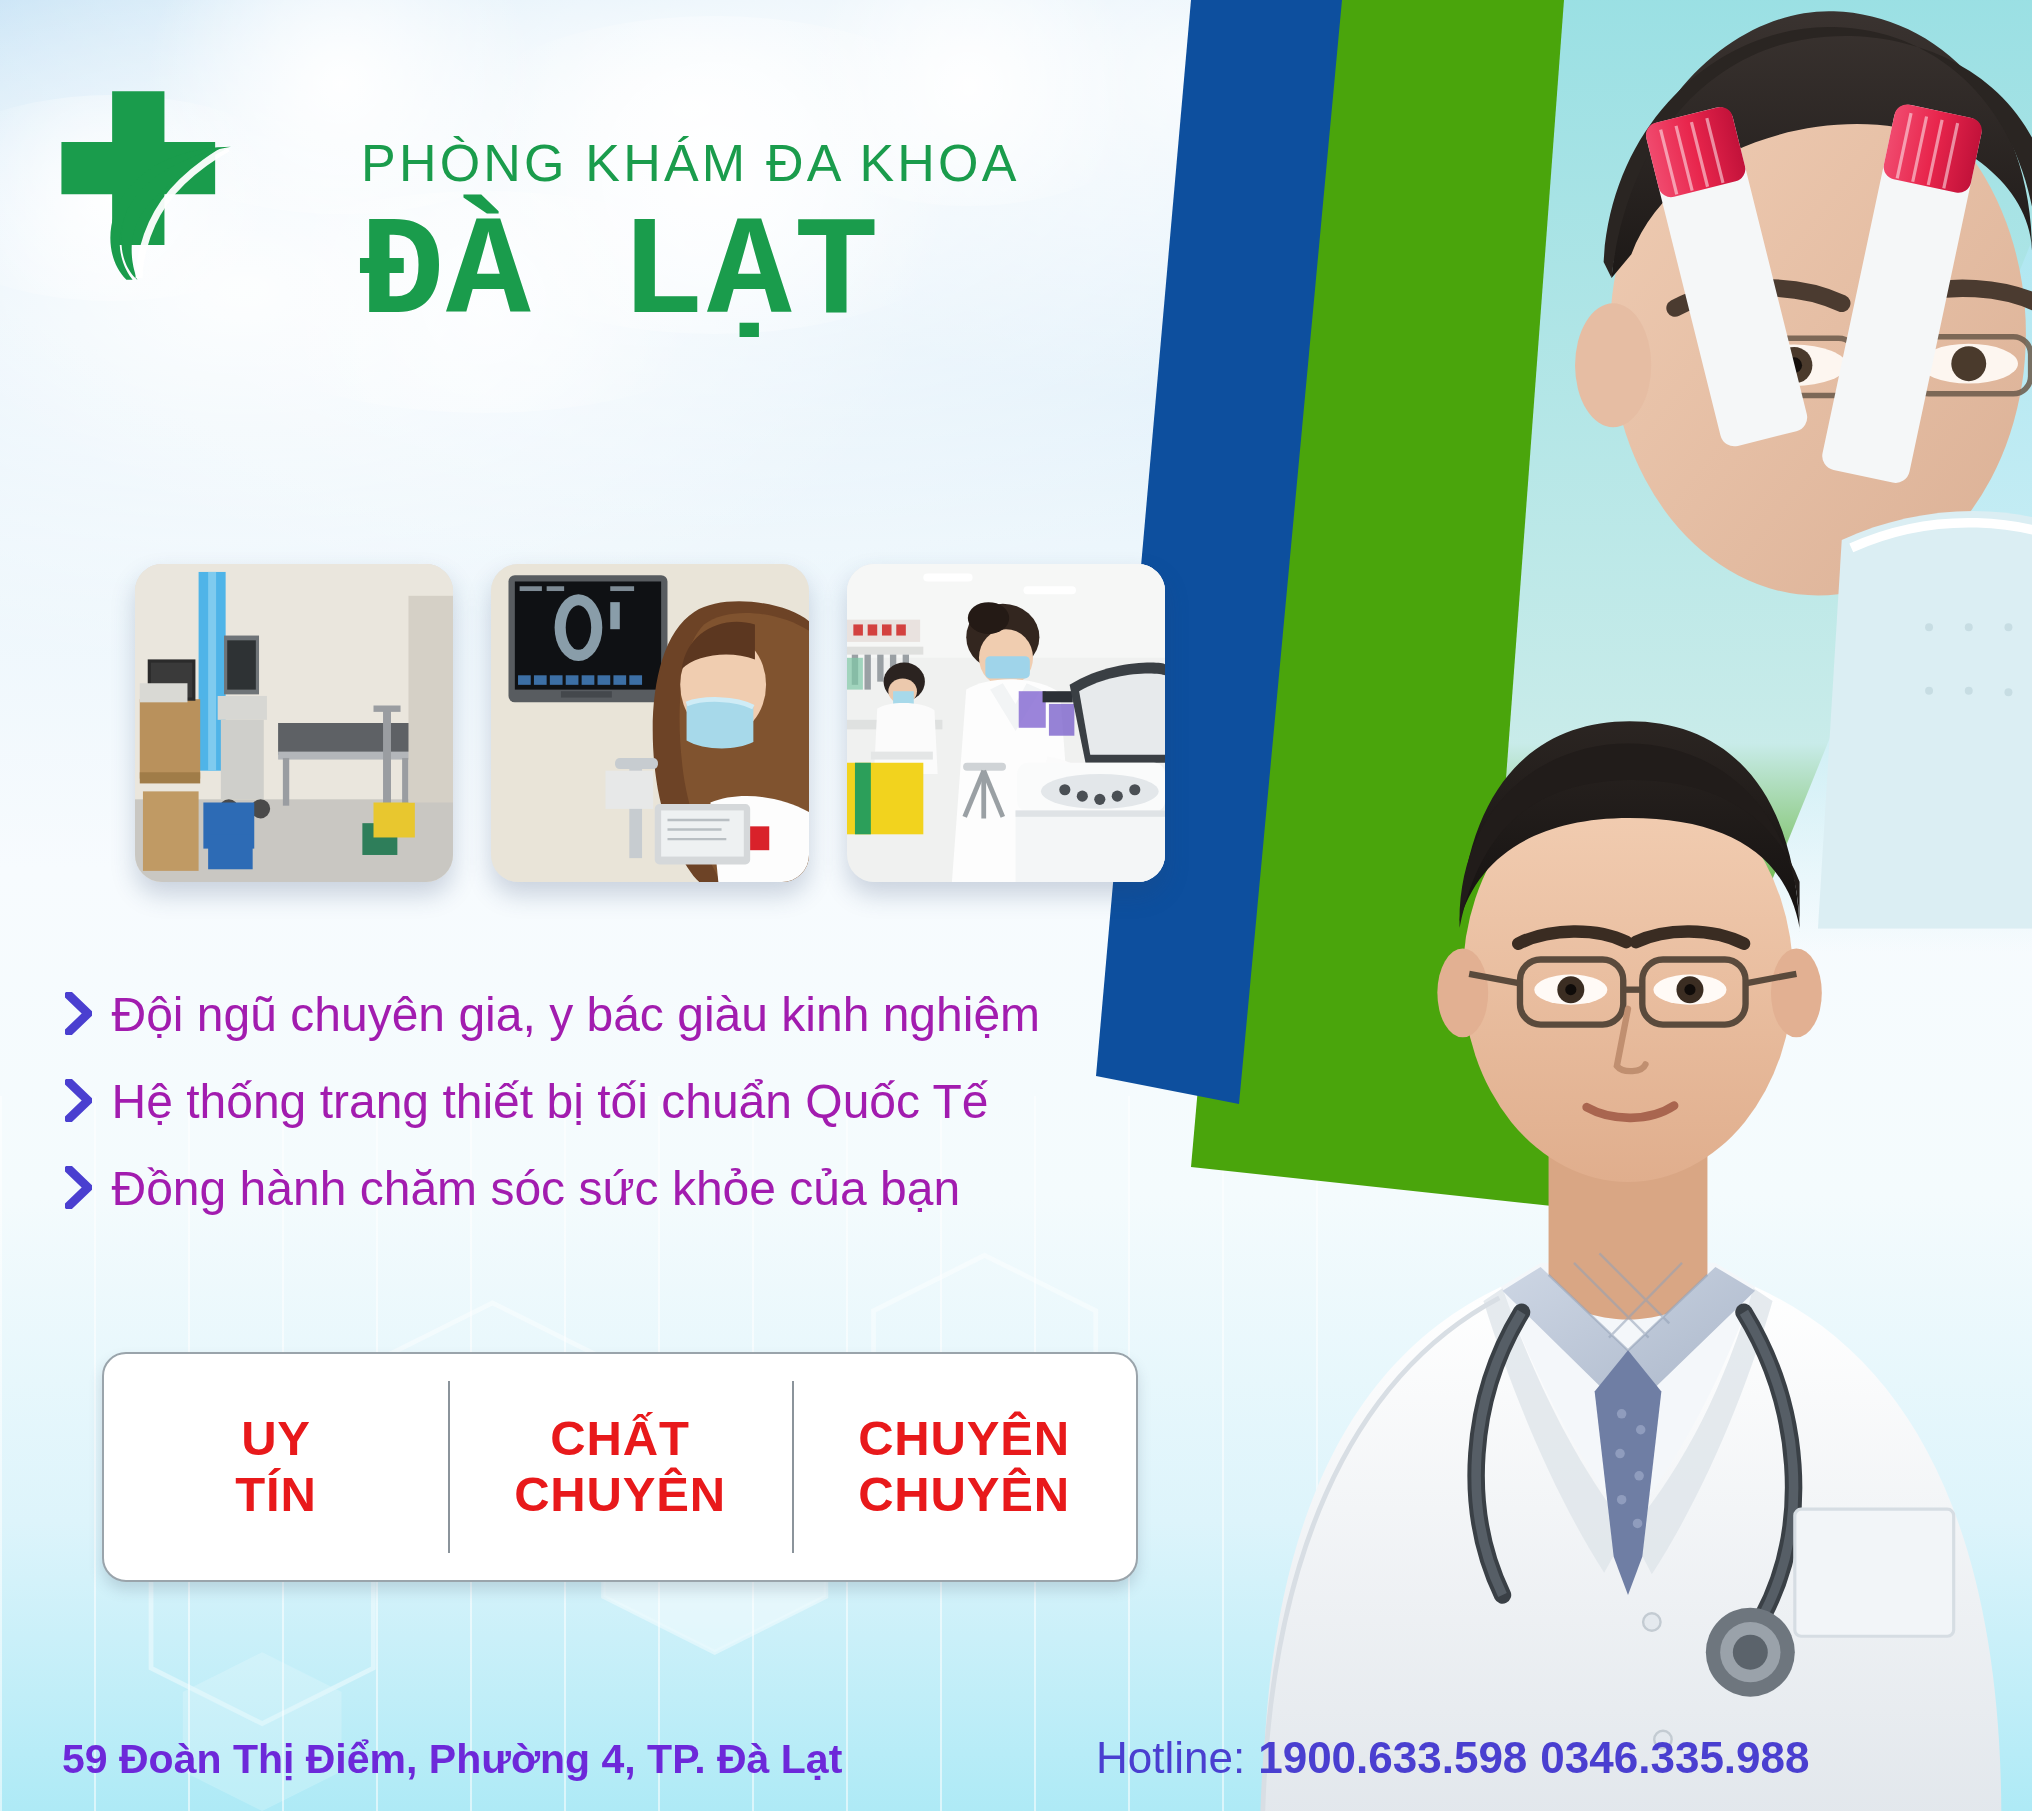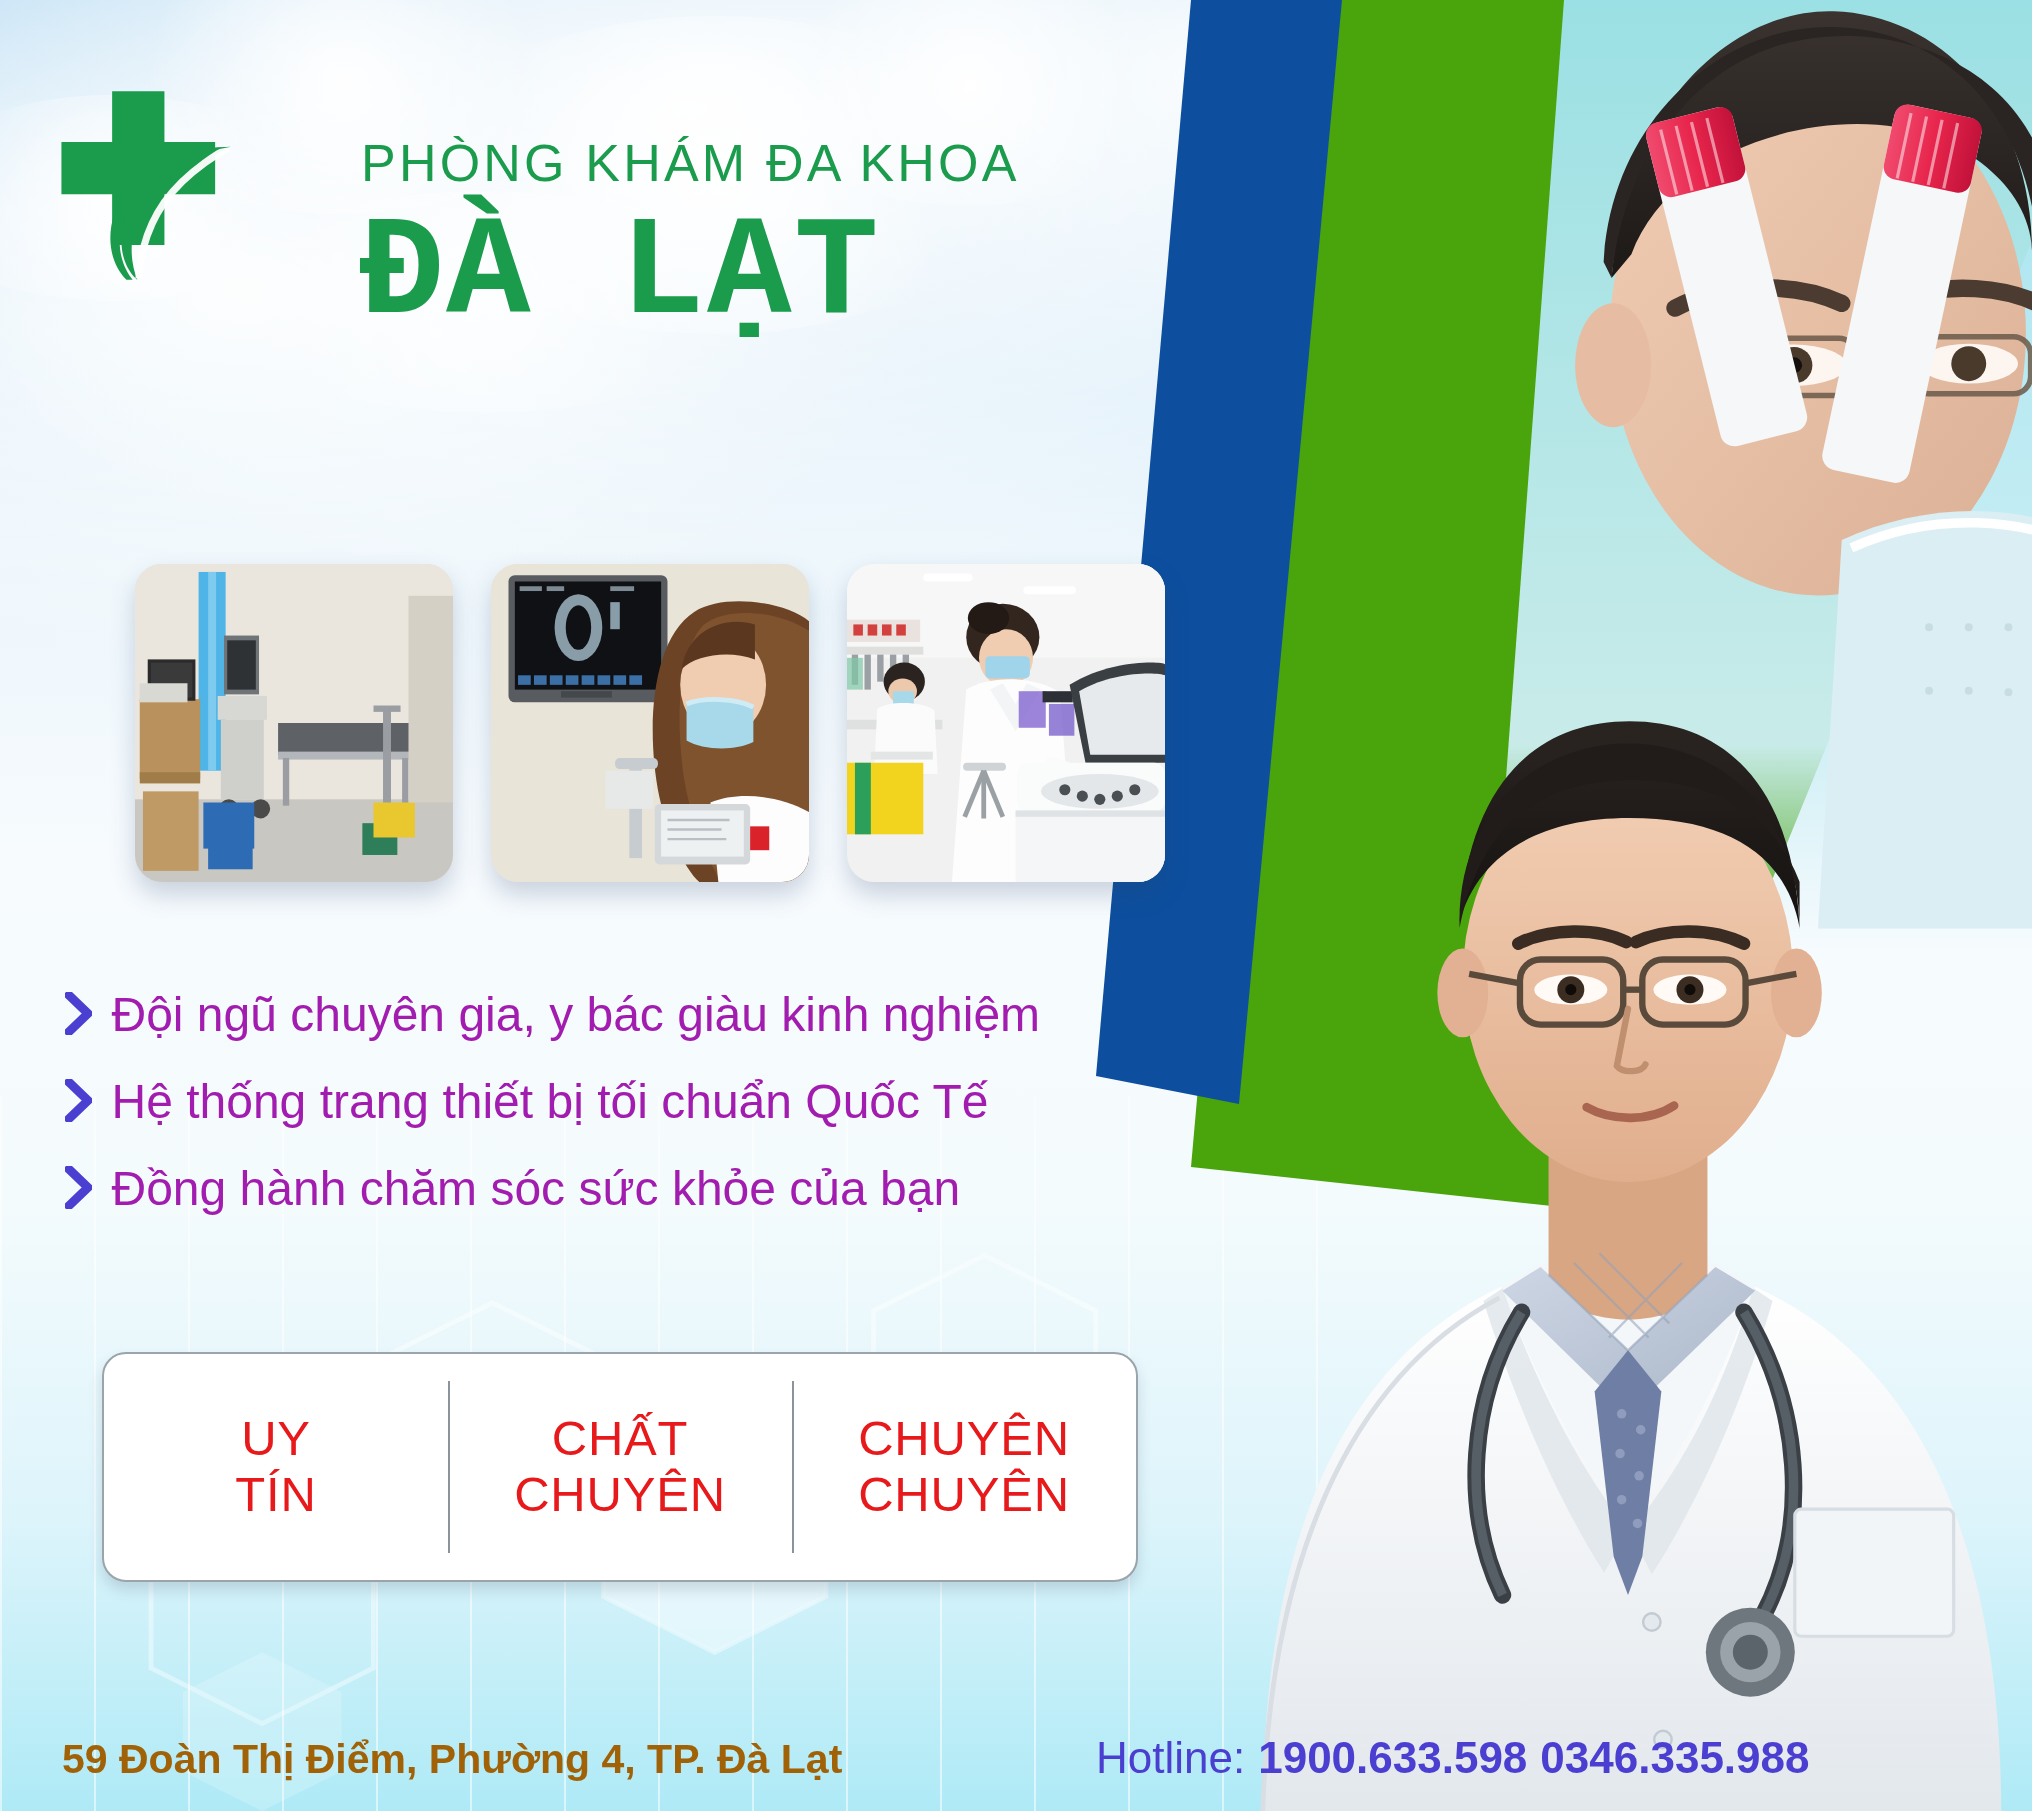--- a/index.html
+++ b/index.html
@@ -123,29 +123,29 @@
   .vcell {
     flex:1 1 0; display:flex; flex-direction:column;
     align-items:center; justify-content:center; gap:4.8px;
     position:relative;
   }
   .vcell + .vcell::before {
     content:""; position:absolute; left:0; top:27px; bottom:27px;
     width:2.4px; background:#8b949b;
   }
   .vline {
-    font-size:49px; font-weight:400; color:#e8191b;
+    font-size:49px; font-weight:700; color:#e8191b;
     letter-spacing:0.8px; line-height:1.06; white-space:nowrap;
     font-family:"Liberation Sans", sans-serif;
   }
 
   
   .addr {
     position:absolute; left:62px; top:1736px;
-    font-size:41px; font-weight:700; color:#a16207;
+    font-size:41px; font-weight:700; color:#6d28d9;
     white-space:nowrap;
     font-family:"Liberation Sans", sans-serif;
   }
   .hotline {
     position:absolute; left:1096px; top:1733px;
     font-size:44px; font-weight:700; color:#4a3fd0;
     white-space:nowrap;
     font-family:"Liberation Sans", sans-serif;
   }
   .hotline .hl-label { font-weight:400; }

